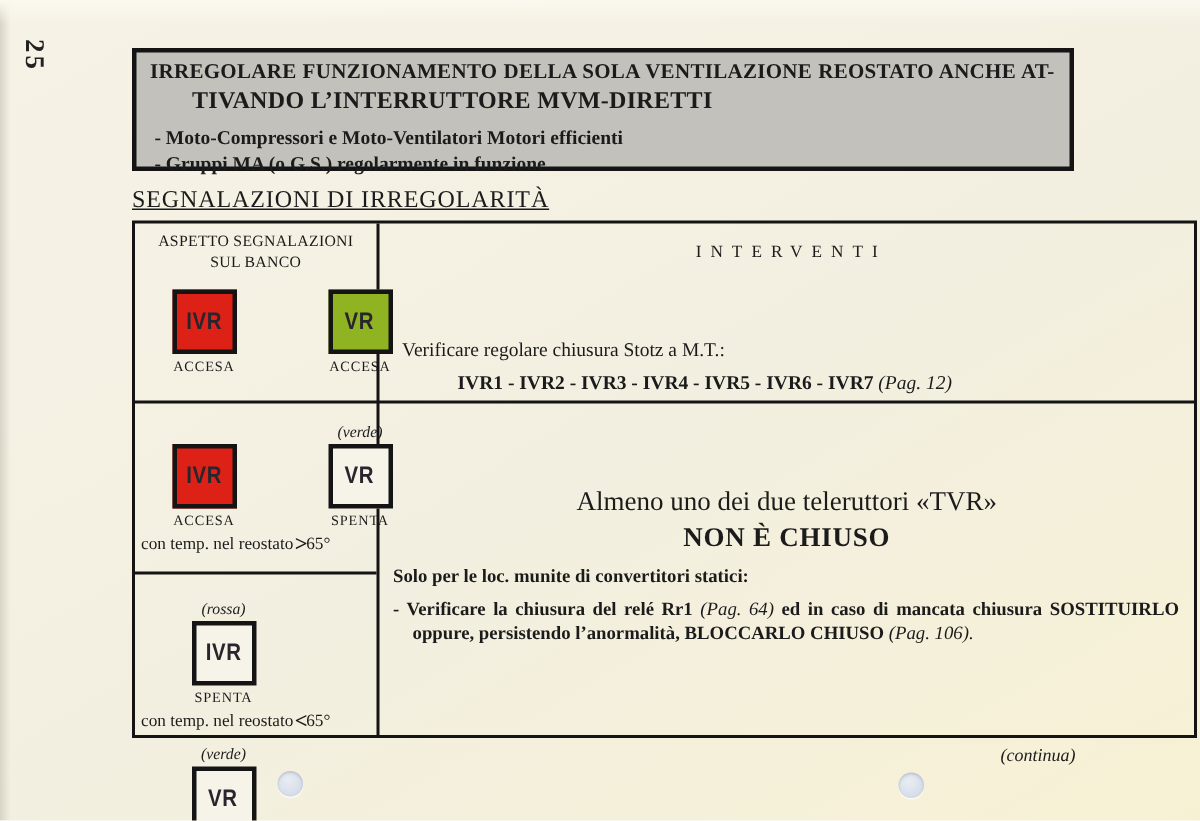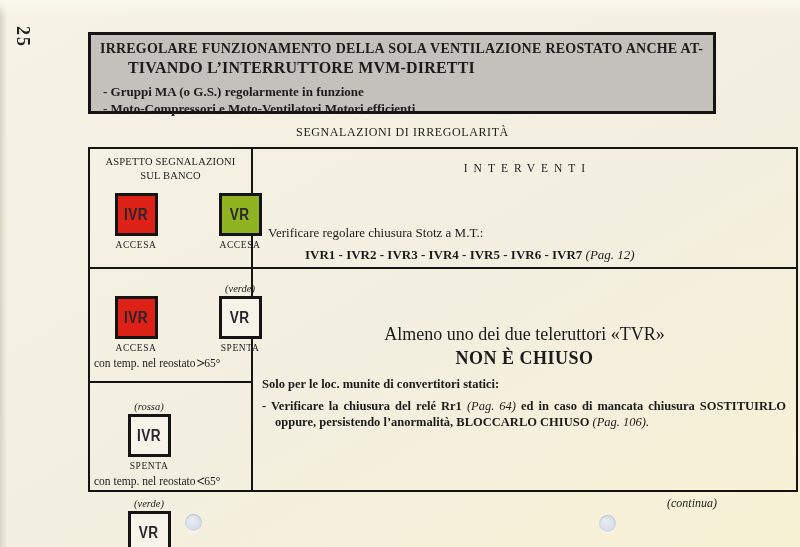--- a/index.html
+++ b/index.html
@@ -19,21 +19,21 @@
   
   .header-box{position:absolute;left:88px;top:32px;width:628px;height:82px;
     box-sizing:border-box;background:#c3c1bb;border:3px solid #141414;
     padding:5px 10px 4px 9px;}
   .hb-title1{font-weight:bold;font-size:14px;line-height:1.3;
     text-align:justify;text-align-last:justify;letter-spacing:.2px;}
   .hb-title2{font-weight:bold;font-size:16px;line-height:1.25;letter-spacing:.2px;margin-left:28px;}
   .hb-bullets{margin-top:6px;font-weight:bold;font-size:13px;line-height:1.3;padding-left:3px;}
 
   .section-title{position:absolute;left:88px;top:125px;width:629px;
-    text-align:center;font-size:12px;letter-spacing:.6px;}
+    font-size:16px;letter-spacing:.6px;text-decoration:underline;}
 
   
   .sig-table{position:absolute;left:88px;top:147px;width:710px;height:345px;
     box-sizing:border-box;border:2px solid #141414;}
   .v-divider{position:absolute;left:161px;top:0;width:2px;height:100%;background:#141414;}
   .h-divider1{position:absolute;left:0;top:118px;width:100%;height:2px;background:#141414;}
   .h-divider2{position:absolute;left:0;top:232px;width:161px;height:2px;background:#141414;}
 
   .col1-header{position:absolute;left:0;top:6px;width:161px;text-align:center;
     font-size:10.5px;line-height:1.35;letter-spacing:.2px;}
@@ -83,22 +83,22 @@
 
 <div class="left-edge"></div>
 <div class="top-edge"></div>
 
 <div class="page-num">25</div>
 
 <div class="header-box">
   <div class="hb-title1">IRREGOLARE FUNZIONAMENTO DELLA SOLA VENTILAZIONE REOSTATO ANCHE AT-</div>
   <div class="hb-title2">TIVANDO L’INTERRUTTORE MVM-DIRETTI</div>
   <div class="hb-bullets">
+    <div>- Moto-Compressori e Moto-Ventilatori Motori efficienti</div>
     <div>- Gruppi MA (o G.S.) regolarmente in funzione</div>
-    <div>- Moto-Compressori e Moto-Ventilatori Motori efficienti</div>
   </div>
 </div>
 
 <div class="section-title">SEGNALAZIONI DI IRREGOLARITÀ</div>
 
 <div class="sig-table">
   <div class="v-divider"></div>
   <div class="h-divider1"></div>
   <div class="h-divider2"></div>
 

